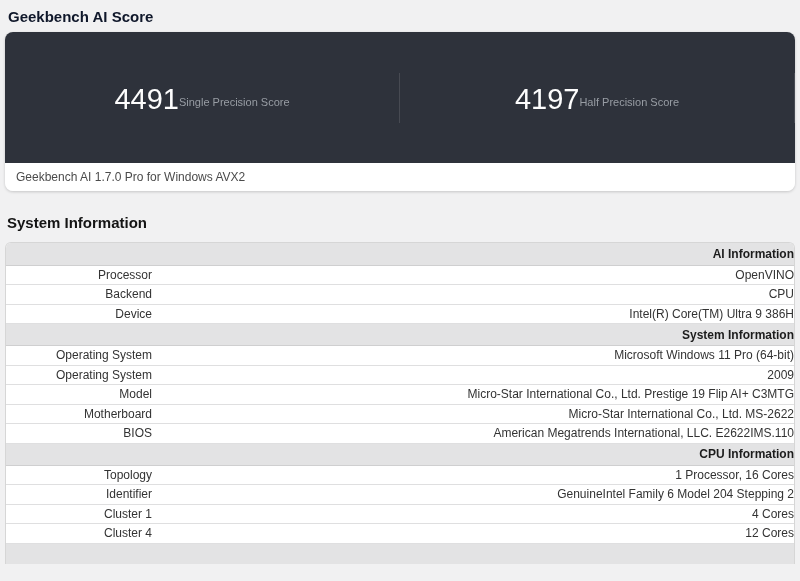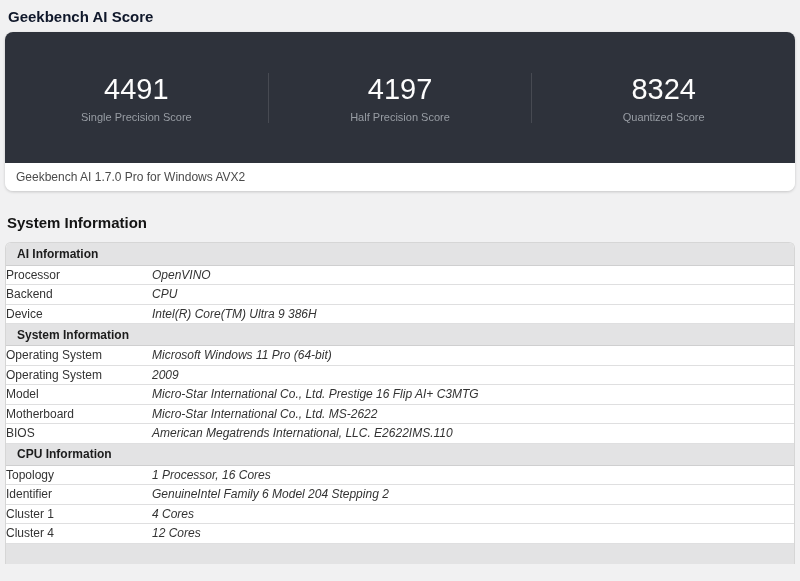--- a/index.html
+++ b/index.html
@@ -20,21 +20,21 @@
     overflow: hidden;
     box-shadow: 0 1px 3px rgba(0,0,0,0.18);
   }
   .score-panel {
     background: #2e323b;
     height: 131px;
     display: flex; align-items: stretch;
   }
   .score-col {
     flex: 1;
-    display: flex; flex-direction: column; align-items: center; justify-content: center;
+    display: flex; align-items: center; justify-content: center;
     padding-top: 2px;
   }
   .score-value { color: #fdfdfd; font-size: 29px; line-height: 30px; font-weight: 400; }
   .score-label { color: #989da4; font-size: 11px; margin-top: 7px; }
   .v-divider { width: 1px; height: 50px; background: #474a52; align-self: center; }
   .score-footer {
     background: #ffffff; height: 28px;
     display: flex; align-items: center;
     padding-left: 11px;
     font-size: 12px; color: #4b4b4b;
@@ -43,32 +43,33 @@
     margin-top: 23px;
     padding-left: 7px;
     font-size: 15px; font-weight: bold; color: #141414; line-height: 18px;
   }
   .table-wrap {
     margin: 10px 5px 0 5px;
     border: 1px solid #d6d6d6; border-bottom: none;
     border-radius: 6px 6px 0 0;
     overflow: hidden;
     background: #ffffff;
+    text-align: right;
   }
   table { width: 100%; border-collapse: collapse; font-size: 12px; color: #333333; }
   tr.section-row td {
     background: #e3e3e4;
     font-weight: bold; color: #1c1c1c;
     height: 22px;
     border-bottom: 1px solid #cfcfd0;
     padding: 0 0 0 11px;
   }
   tr.data-row td { height: 19.5px; border-bottom: 1px solid #dfdfe0; padding: 0; }
   td.cell-label { width: 146px; padding-left: 11px; }
-  td.cell-value { padding-left: 0; font-style: italic; }
+  td.cell-value { padding-left: 0; }
   .bottom-band {
     margin: 0 5px;
     height: 20px;
     background: #e3e3e4;
     border-left: 1px solid #d6d6d6; border-right: 1px solid #d6d6d6;
   }
 </style>
 </head>
 <body>
 
@@ -79,24 +80,20 @@
     <div class="score-col">
       <div class="score-value">4491</div>
       <div class="score-label">Single Precision Score</div>
     </div>
     <div class="v-divider"></div>
     <div class="score-col">
       <div class="score-value">4197</div>
       <div class="score-label">Half Precision Score</div>
     </div>
     <div class="v-divider"></div>
-    <div class="score-col">
-      <div class="score-value">8324</div>
-      <div class="score-label">Quantized Score</div>
-    </div>
   </div>
   <div class="score-footer">Geekbench AI 1.7.0 Pro for Windows AVX2</div>
 </div>
 
 <div class="section-heading">System Information</div>
 
 <div class="table-wrap">
   <table>
     <tbody>
       <tr class="section-row">
@@ -121,21 +118,21 @@
       <tr class="data-row">
         <td class="cell-label">Operating System</td>
         <td class="cell-value">Microsoft Windows 11 Pro (64-bit)</td>
       </tr>
       <tr class="data-row">
         <td class="cell-label">Operating System</td>
         <td class="cell-value">2009</td>
       </tr>
       <tr class="data-row">
         <td class="cell-label">Model</td>
-        <td class="cell-value">Micro-Star International Co., Ltd. Prestige 16 Flip AI+ C3MTG</td>
+        <td class="cell-value">Micro-Star International Co., Ltd. Prestige 19 Flip AI+ C3MTG</td>
       </tr>
       <tr class="data-row">
         <td class="cell-label">Motherboard</td>
         <td class="cell-value">Micro-Star International Co., Ltd. MS-2622</td>
       </tr>
       <tr class="data-row">
         <td class="cell-label">BIOS</td>
         <td class="cell-value">American Megatrends International, LLC. E2622IMS.110</td>
       </tr>
 

